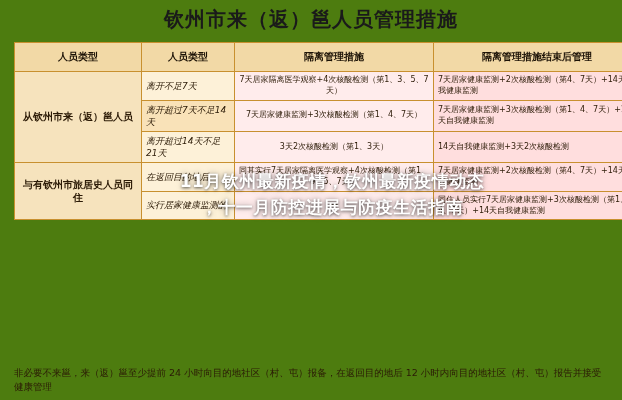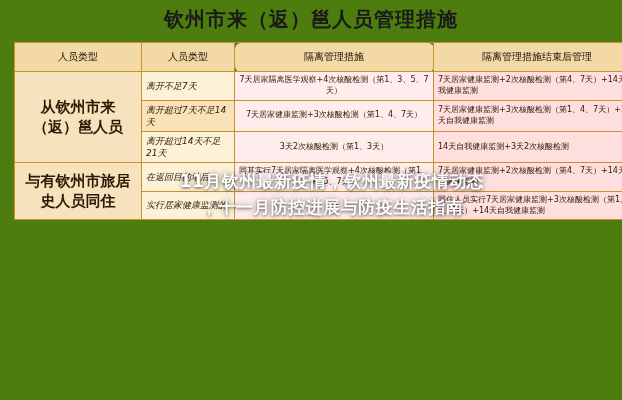--- a/index.html
+++ b/index.html
@@ -49,33 +49,33 @@
   table.measures th, table.measures td {
     border: 1px solid #c8902f;
     vertical-align: middle;
     padding: 3px 4px;
     line-height: 1.35;
   }
   table.measures thead th {
     background: #f2d9a6;
     text-align: center;
     font-size: 10px;
-    font-weight: normal;
+    font-weight: bold;
     height: 22px;
     color: #1c1206;
   }
   .col-type { width: 118px; }
   .col-time { width: 84px; }
-  .col-during { width: 190px; border-radius: 6px; }
+  .col-during { width: 190px; }
   .col-after { width: 198px; }
   td.c-type {
     background: #f6e3bd;
     text-align: center;
     font-weight: bold;
-    font-size: 15px;
+    font-size: 10px;
   }
   td.c-time {
     background: #fdf1d8;
     text-align: left;
     font-size: 9px;
     font-style: italic;
   }
   td.c-during {
     background: #ffecec;
     text-align: center;
@@ -156,19 +156,20 @@
         </tr>
         <tr class="row-a">
           <td class="c-time">实行居家健康监测的</td>
           <td class="c-during">—</td>
           <td class="c-after">同住人员实行7天居家健康监测+3次核酸检测（第1、4、7天）+14天自我健康监测</td>
         </tr>
       </tbody>
     </table>
   </div>
 
+  <div class="footer-note">非必要不来邕，来（返）邕至少提前 24 小时向目的地社区（村、屯）报备，在返回目的地后 12 小时内向目的地社区（村、屯）报告并接受健康管理</div>
 
   <div class="overlay-title">
     <span>11月钦州最新疫情，钦州最新疫情动态</span>
     <span class="line2">，十一月防控进展与防疫生活指南</span>
   </div>
 
 </div>
 
 </body></html>

